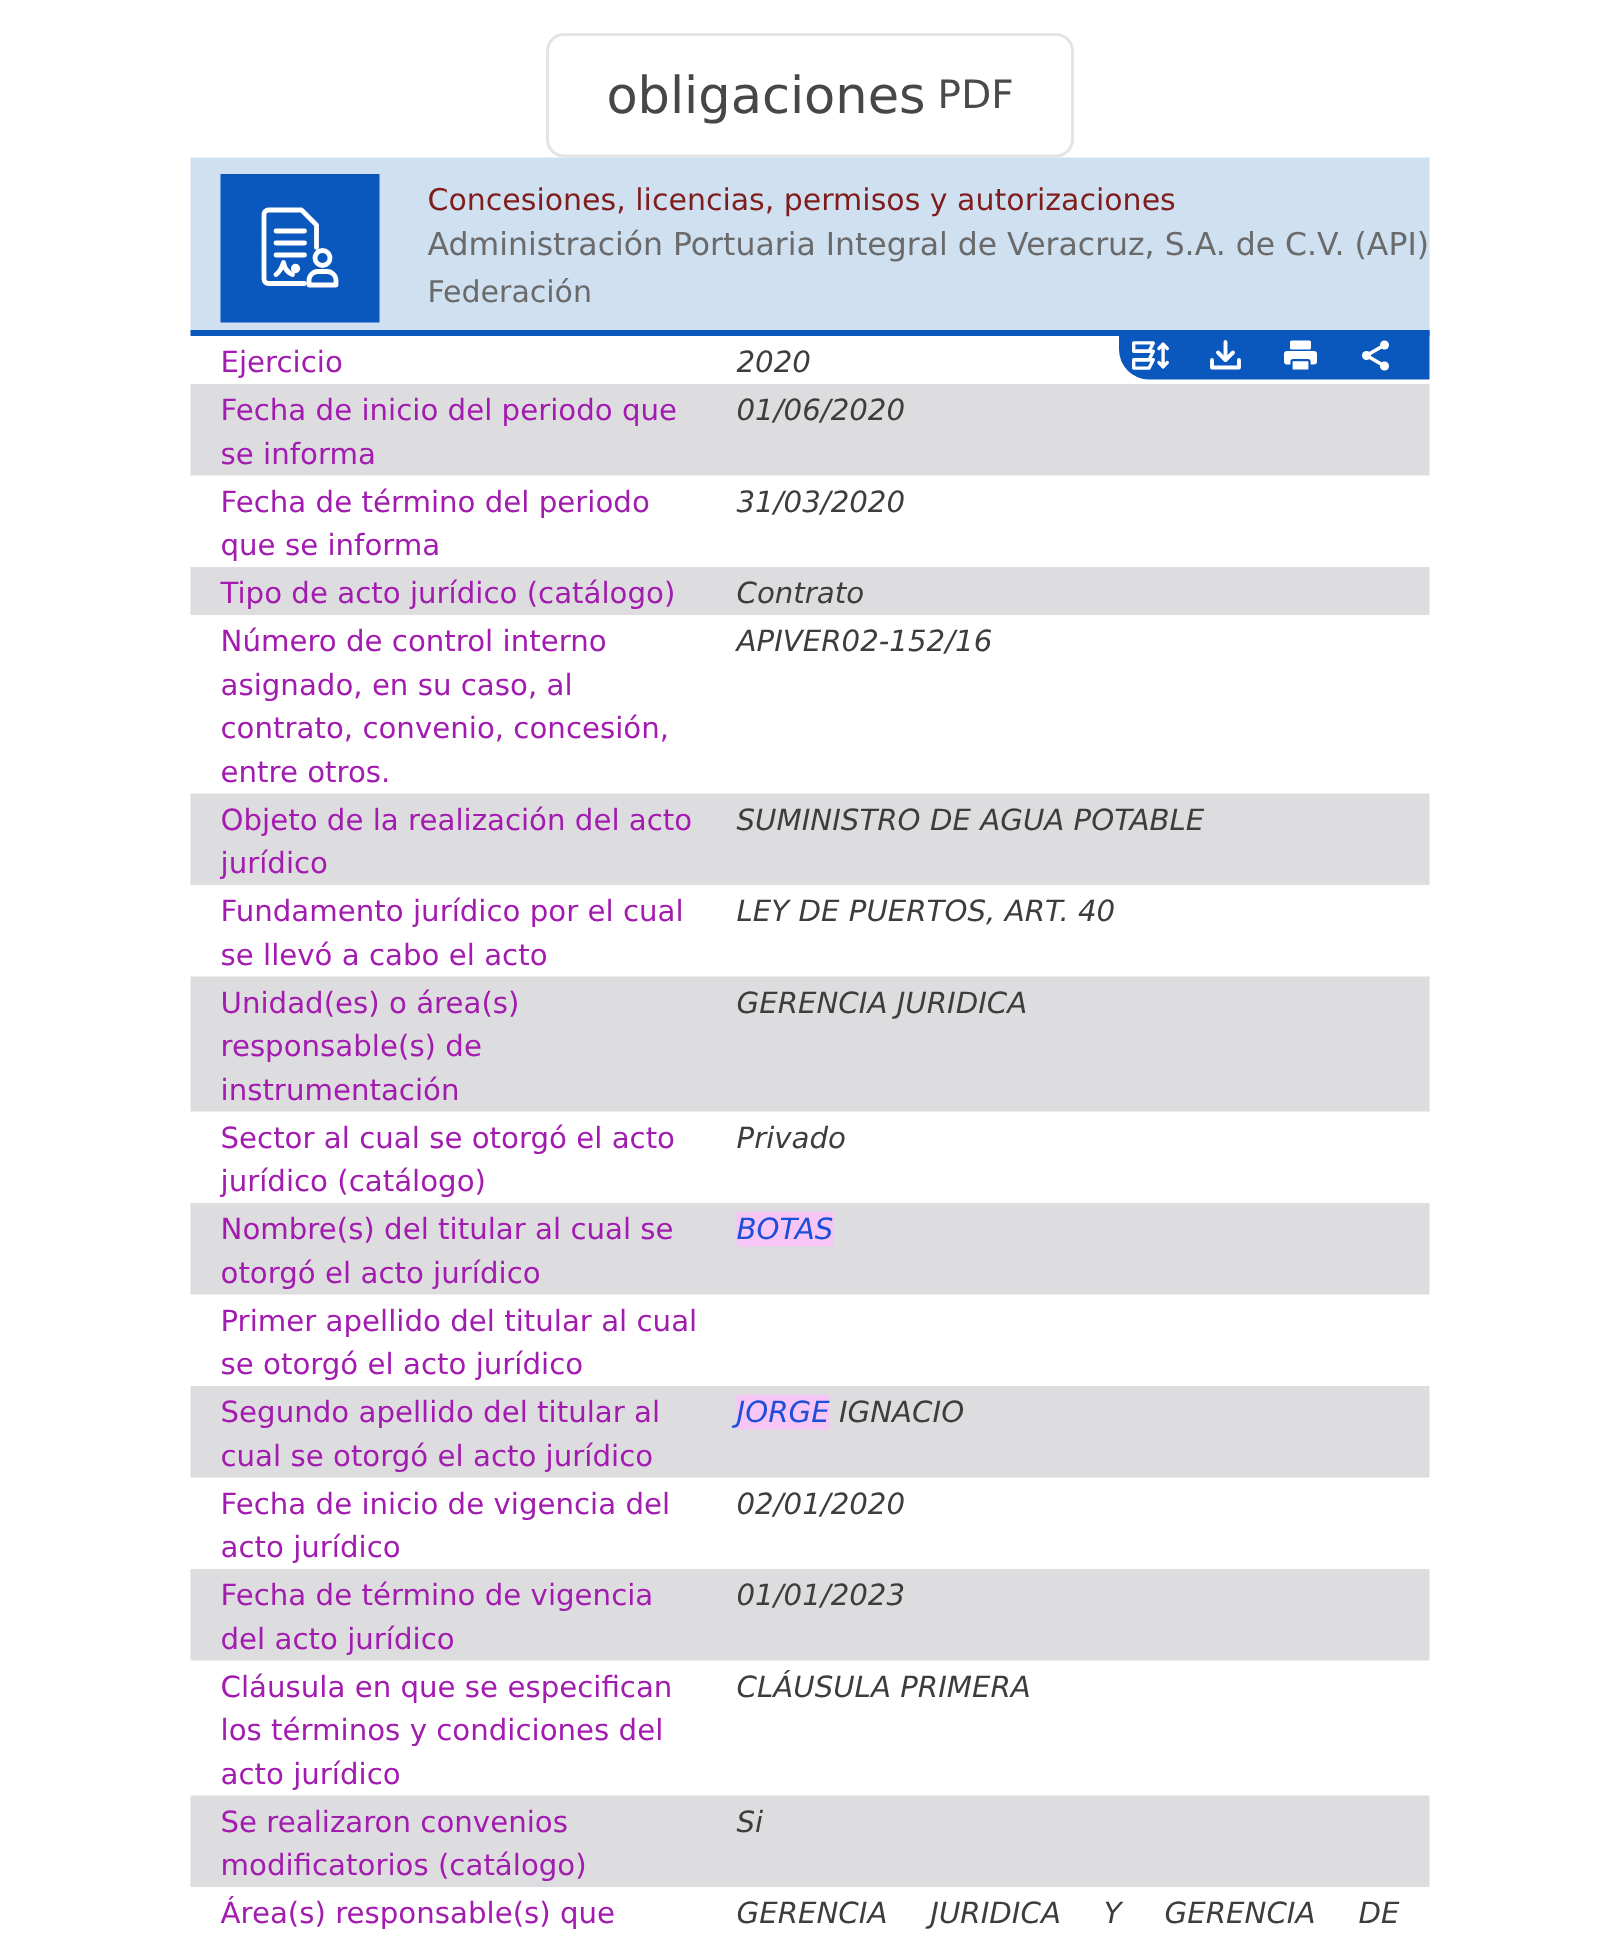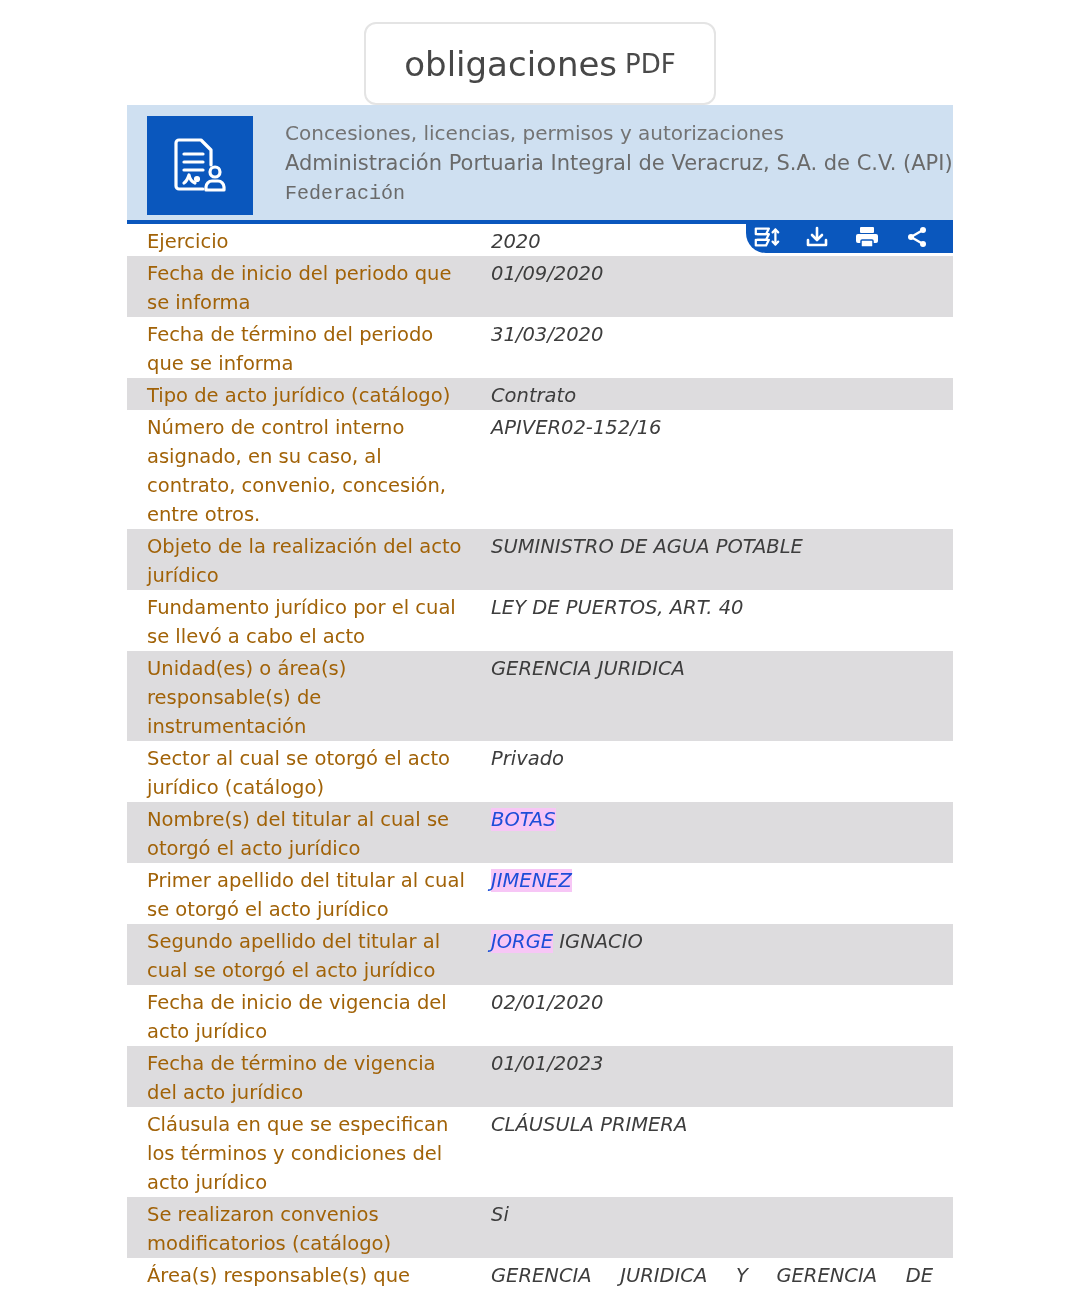--- a/index.html
+++ b/index.html
@@ -16,47 +16,47 @@
 
     .header {
       position: absolute; left: 127px; top: 105px; width: 826px; height: 115px;
       background: #cfe0f1;
     }
     .header .icon-box {
       position: absolute; left: 20px; top: 11px; width: 106px; height: 99px;
       background: #0a57bd; display: flex; align-items: center; justify-content: center;
     }
     .header .title {
-      position: absolute; left: 158px; top: 16px; font-size: 20px; color: #737373;
+      position: absolute; left: 158px; top: 16px; font-size: 20px; color: #7f1d1d;
       white-space: nowrap;
       text-align: center;
     }
     .header .subtitle {
       position: absolute; left: 158px; top: 46px; font-size: 21px; color: #6a6a6a;
       white-space: nowrap;
     }
     .header .level {
-      position: absolute; left: 158px; top: 77px; font-size: 20px; color: #6a6a6a; font-family: Liberation Mono, monospace;
+      position: absolute; left: 158px; top: 77px; font-size: 20px; color: #6a6a6a;
     }
     .header-rule {
       position: absolute; left: 127px; top: 220px; width: 826px; height: 4px; background: #0a57bd;
     }
 
     .toolbar {
       position: absolute; left: 746px; top: 220px; width: 207px; height: 33px;
       background: #0a57bd; border-bottom-left-radius: 20px;
       display: flex; align-items: center; justify-content: flex-end; gap: 22px; padding-right: 22px;
     }
     .toolbar .tb-btn { display: flex; align-items: center; justify-content: center; width: 28px; height: 28px; cursor: pointer; }
 
     .table { position: absolute; left: 127px; top: 224px; width: 826px; }
     .row { display: flex; width: 826px; }
     .row.alt { background: #dddcde; }
     .row .label {
-      width: 344px; padding: 3px 0 0 20px; font-size: 19.5px; line-height: 29px; color: #a16207;
+      width: 344px; padding: 3px 0 0 20px; font-size: 19.5px; line-height: 29px; color: #a21caf;
     }
     .row .value {
       flex: 1; padding: 3px 20px 0 20px; font-size: 19.5px; line-height: 29px; color: #3d3d3d; font-style: italic;
     }
     .hl { background: #f7c6f6; color: #1d4ed8; }
     .justify { display: flex; justify-content: space-between; padding-right: 20px; }
   </style>
 </head>
 <body>
 
@@ -120,21 +120,21 @@
   </div>
 </div>
 
 <div class="table">
   <div class="row">
     <div class="label">Ejercicio</div>
     <div class="value">2020</div>
   </div>
   <div class="row alt">
     <div class="label">Fecha de inicio del periodo que se informa</div>
-    <div class="value">01/09/2020</div>
+    <div class="value">01/06/2020</div>
   </div>
   <div class="row">
     <div class="label">Fecha de término del periodo que se informa</div>
     <div class="value">31/03/2020</div>
   </div>
   <div class="row alt">
     <div class="label">Tipo de acto jurídico (catálogo)</div>
     <div class="value">Contrato</div>
   </div>
   <div class="row">
@@ -156,21 +156,20 @@
   <div class="row">
     <div class="label">Sector al cual se otorgó el acto jurídico (catálogo)</div>
     <div class="value">Privado</div>
   </div>
   <div class="row alt">
     <div class="label">Nombre(s) del titular al cual se otorgó el acto jurídico</div>
     <div class="value"><span class="hl">BOTAS</span></div>
   </div>
   <div class="row">
     <div class="label">Primer apellido del titular al cual se otorgó el acto jurídico</div>
-    <div class="value"><span class="hl">JIMENEZ</span></div>
   </div>
   <div class="row alt">
     <div class="label">Segundo apellido del titular al cual se otorgó el acto jurídico</div>
     <div class="value"><span class="hl">JORGE</span><span> IGNACIO</span></div>
   </div>
   <div class="row">
     <div class="label">Fecha de inicio de vigencia del acto jurídico</div>
     <div class="value">02/01/2020</div>
   </div>
   <div class="row alt">

